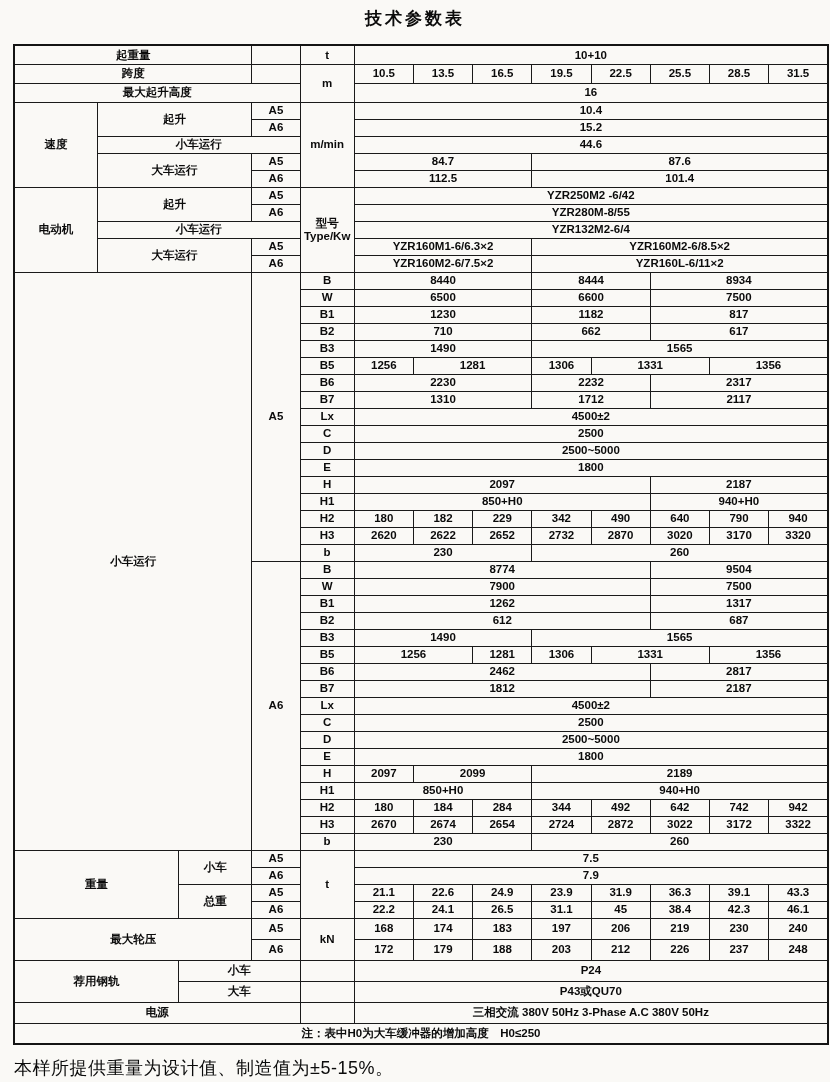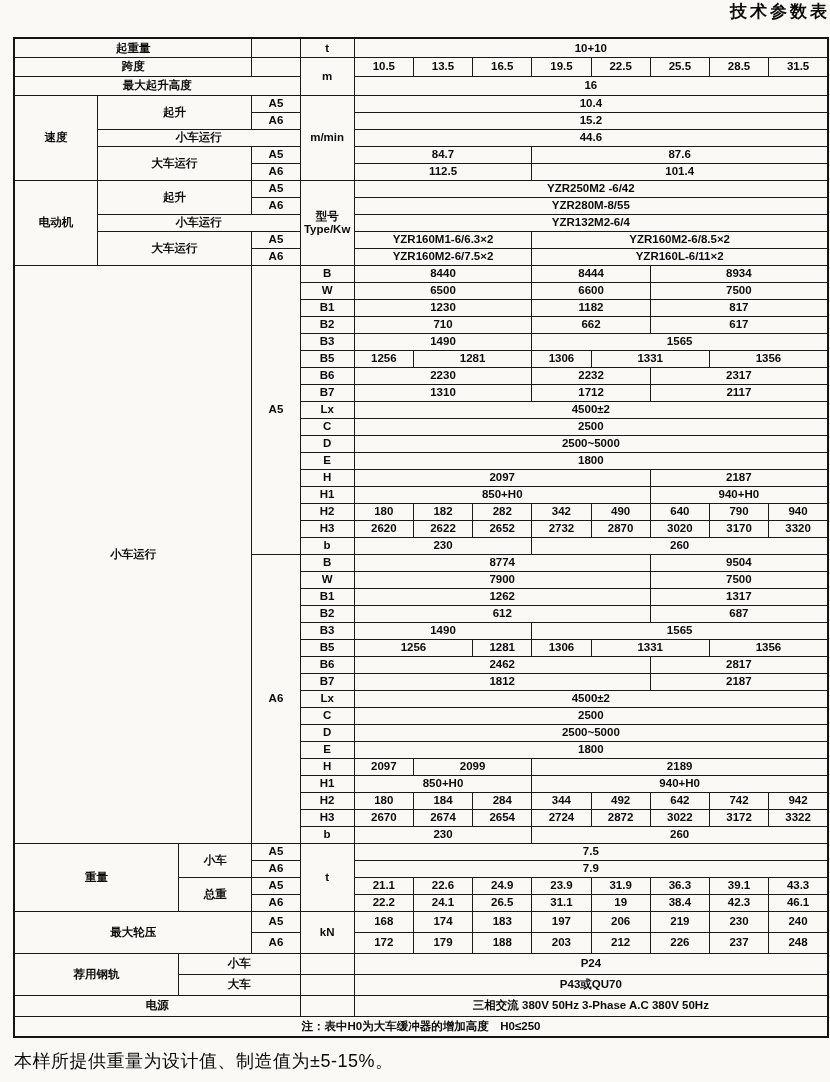--- a/index.html
+++ b/index.html
@@ -4,24 +4,25 @@
 <style>
   html,body{margin:0;padding:0;}
   body{
     width:830px;height:1082px;
     background:#faf9f6;
     font-family:"Liberation Sans","DejaVu Sans",sans-serif;
     color:#0b0b0b;
     position:relative;
   }
   .title{
-    text-align:right;
+    text-align:center;
     font-weight:bold;
     font-size:17px;
     letter-spacing:3px;
+    padding-top:7px;
   }
   .spec-table{
     border-collapse:collapse;
     table-layout:fixed;
     margin:14px 0 0 13px;
     width:816px;
     border:2px solid #141414;
   }
   .spec-table td{
     border:1px solid #1a1a1a;
@@ -215,21 +216,21 @@
       </tr>
       <tr>
         <td>H1</td>
         <td colspan="5">850+H0</td>
         <td colspan="3">940+H0</td>
       </tr>
       <tr>
         <td>H2</td>
         <td>180</td>
         <td>182</td>
-        <td>282</td>
+        <td>229</td>
         <td>342</td>
         <td>490</td>
         <td>640</td>
         <td>790</td>
         <td>940</td>
       </tr>
       <tr>
         <td>H3</td>
         <td>2620</td>
         <td>2622</td>
@@ -365,21 +366,21 @@
         <td>36.3</td>
         <td>39.1</td>
         <td>43.3</td>
       </tr>
       <tr>
         <td>A6</td>
         <td>22.2</td>
         <td>24.1</td>
         <td>26.5</td>
         <td>31.1</td>
-        <td>19</td>
+        <td>45</td>
         <td>38.4</td>
         <td>42.3</td>
         <td>46.1</td>
       </tr>
       <tr>
         <td colspan="3" rowspan="2">最大轮压</td>
         <td>A5</td>
         <td rowspan="2">kN</td>
         <td>168</td>
         <td>174</td>

